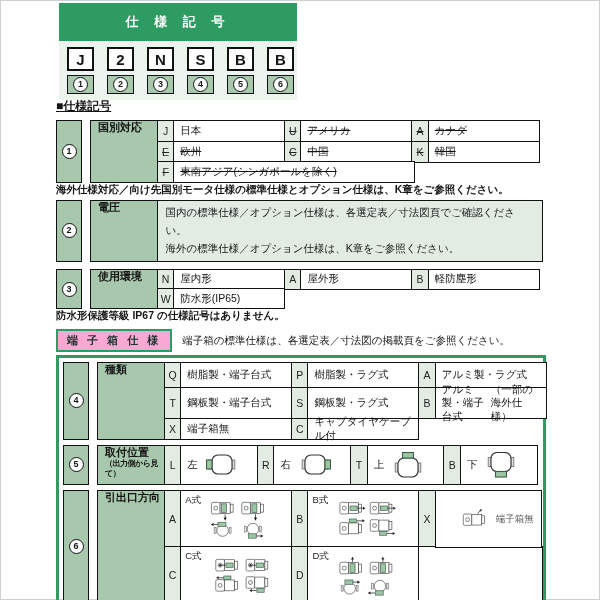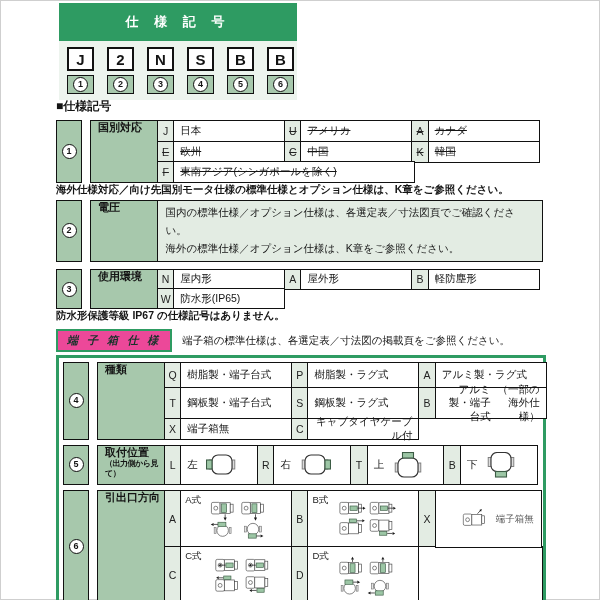--- a/index.html
+++ b/index.html
@@ -25,57 +25,57 @@
   .code-col{display:flex;flex-direction:column;gap:4px;align-items:center;}
   .code-box{width:27px;height:24px;background:#fff;border:2px solid #111;box-sizing:border-box;
     display:flex;align-items:center;justify-content:center;font-weight:bold;font-size:15px;}
   .numbadge{width:27px;height:19px;background:var(--sage);border:1.3px solid #111;box-sizing:border-box;
     display:flex;align-items:center;justify-content:center;}
   .circle{width:13px;height:13px;border:1.2px solid #111;border-radius:50%;background:#fff;
     font-size:9px;font-weight:bold;display:flex;align-items:center;justify-content:center;line-height:1;}
 
   
   .content{position:absolute;left:55px;top:97px;width:490px;}
-  .sec-title{font-weight:bold;font-size:12px;}
+  .sec-title{font-weight:bold;font-size:12px;text-decoration:underline;}
   .note{font-size:10.5px;font-weight:bold;}
 
   .spec-row{display:flex;align-items:stretch;}
   .numcell{width:26px;border:1.4px solid #111;background:var(--sage);box-sizing:border-box;
     display:flex;align-items:center;justify-content:center;flex:0 0 26px;}
   .rgap{width:8px;flex:0 0 8px;}
   .main{display:flex;align-items:stretch;}
   .lblcell{width:68px;flex:0 0 68px;border:1.4px solid #111;background:var(--sage);box-sizing:border-box;
     display:flex;flex-direction:column;justify-content:flex-start;padding-left:7px;
     font-weight:bold;font-size:11px;line-height:1.25;}
   .sublbl{font-weight:bold;font-size:8px;letter-spacing:-0.5px;}
   .codes{display:flex;flex-direction:column;margin-left:-1.4px;}
   .crow{display:flex;align-items:stretch;}
   .crow + .crow{margin-top:-1.4px;}
   .ccell{border:1.4px solid #111;box-sizing:border-box;display:flex;align-items:center;background:#fff;}
   .ccell + .ccell{margin-left:-1.4px;}
   .ccode{width:18px;flex:0 0 18px;background:var(--pale);justify-content:center;font-size:10.5px;color:#222;}
-  .clabel{font-size:10.5px;padding:0 6px;text-align:right;}
+  .clabel{font-size:10.5px;padding:0 6px;}
   .w1{width:112px;flex:0 0 112px;}
   .wwide{width:242px;flex:0 0 242px;}
   .wx{width:107px;flex:0 0 107px;}
   .wempty{width:125px;flex:0 0 125px;}
   .h22{height:22px;} .h21{height:21px;} .h26{height:26px;} .h32{height:32px;}
   .h40{height:40px;} .h58{height:58px;}
   .struck{text-decoration:line-through;text-decoration-thickness:1.2px;}
   .twolines{display:flex;flex-direction:row;justify-content:center;line-height:1.25;}
 
   .vcontent{width:386px;flex:0 0 386px;background:var(--pale);border:1.4px solid #111;margin-left:-1.4px;
     box-sizing:border-box;font-size:10.5px;line-height:1.7;padding:3px 8px;display:block;}
 
   .mt5{margin-top:5px;} .mt3{margin-top:3px;} .mt7{margin-top:7px;}
 
   
   .tb-hdr{display:flex;align-items:center;margin-top:6px;}
-  .tb-badge{border:2px solid var(--green);background:#ec4899;color:#17332a;font-weight:bold;
-    font-size:11px;letter-spacing:3px;padding:2px 9px;font-style:italic;}
+  .tb-badge{border:2px solid var(--green);background:#f9a8d4;color:#17332a;font-weight:bold;
+    font-size:11px;letter-spacing:3px;padding:2px 9px;}
   .tb-note{font-size:10.5px;margin-left:10px;}
   .greenbox{border:3px solid var(--green);margin-top:3px;padding:4px;}
   .greenbox .spec-row + .spec-row{margin-top:5px;}
 
   
   .iconcell{justify-content:flex-start;padding-left:6px;gap:8px;}
   .dirtxt{font-size:10.5px;}
   .dcell{position:relative;padding:16px;}
   .style-label{position:absolute;top:3px;left:4px;font-size:9.5px;color:#222;}
   .nobox-label{position:absolute;left:60px;top:50%;transform:translateY(-50%);font-size:9.5px;color:#555;}

